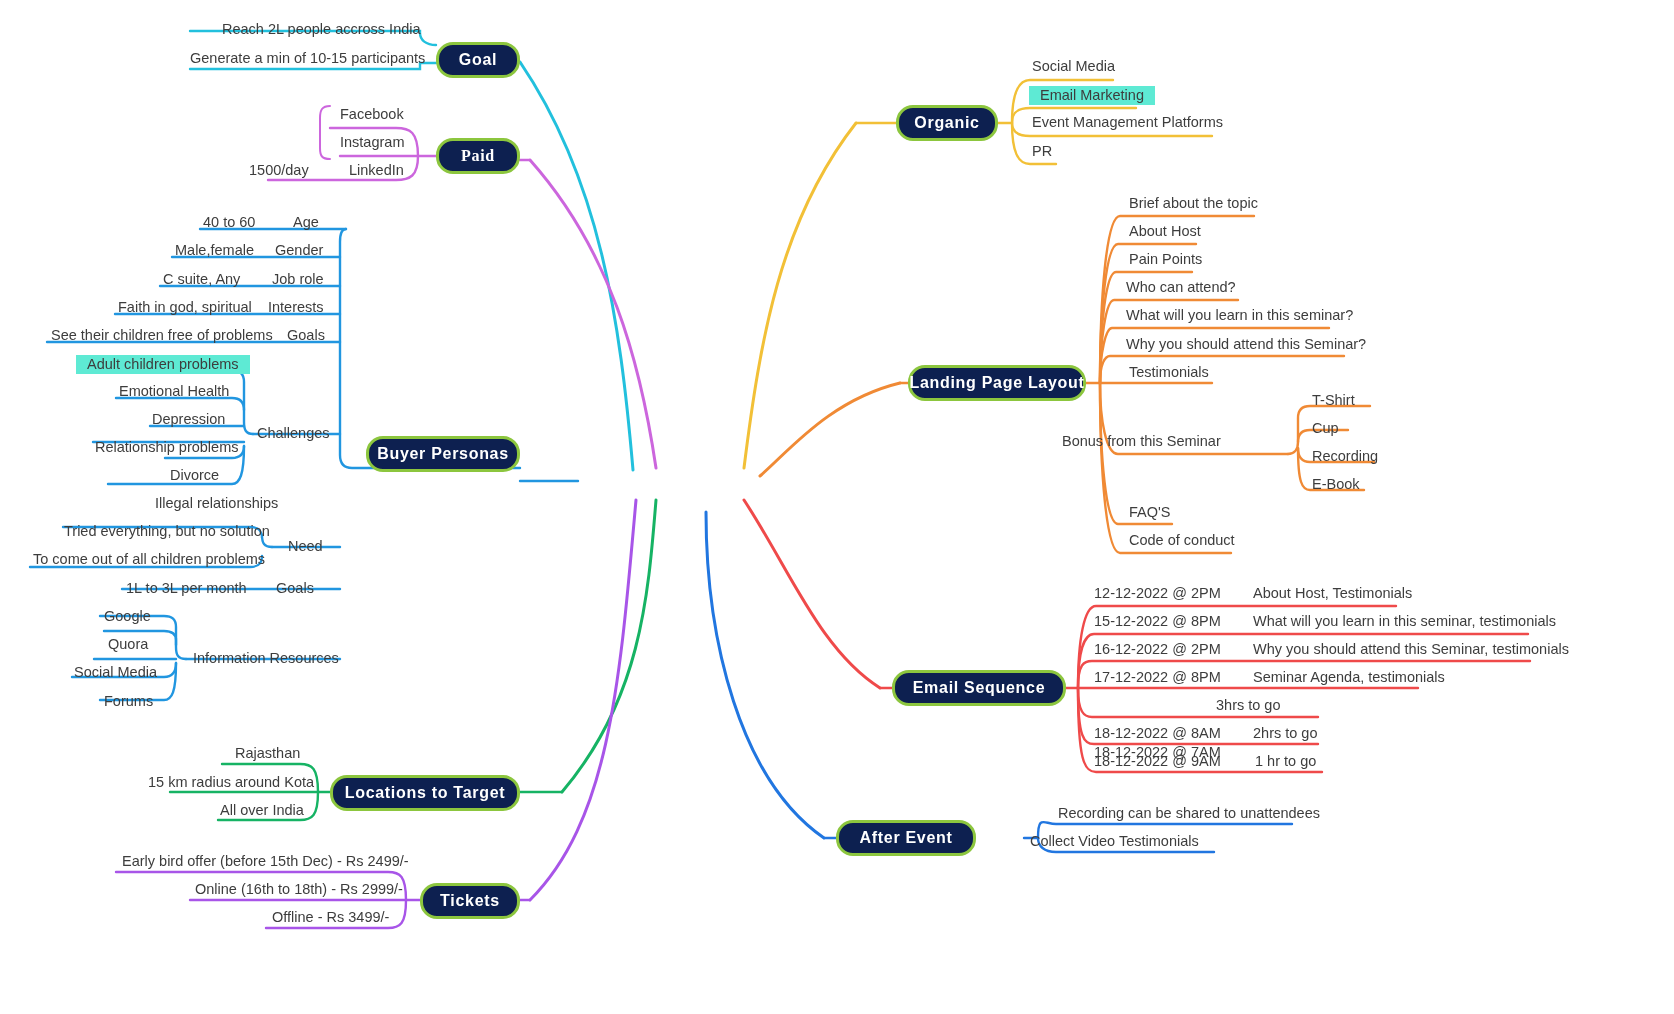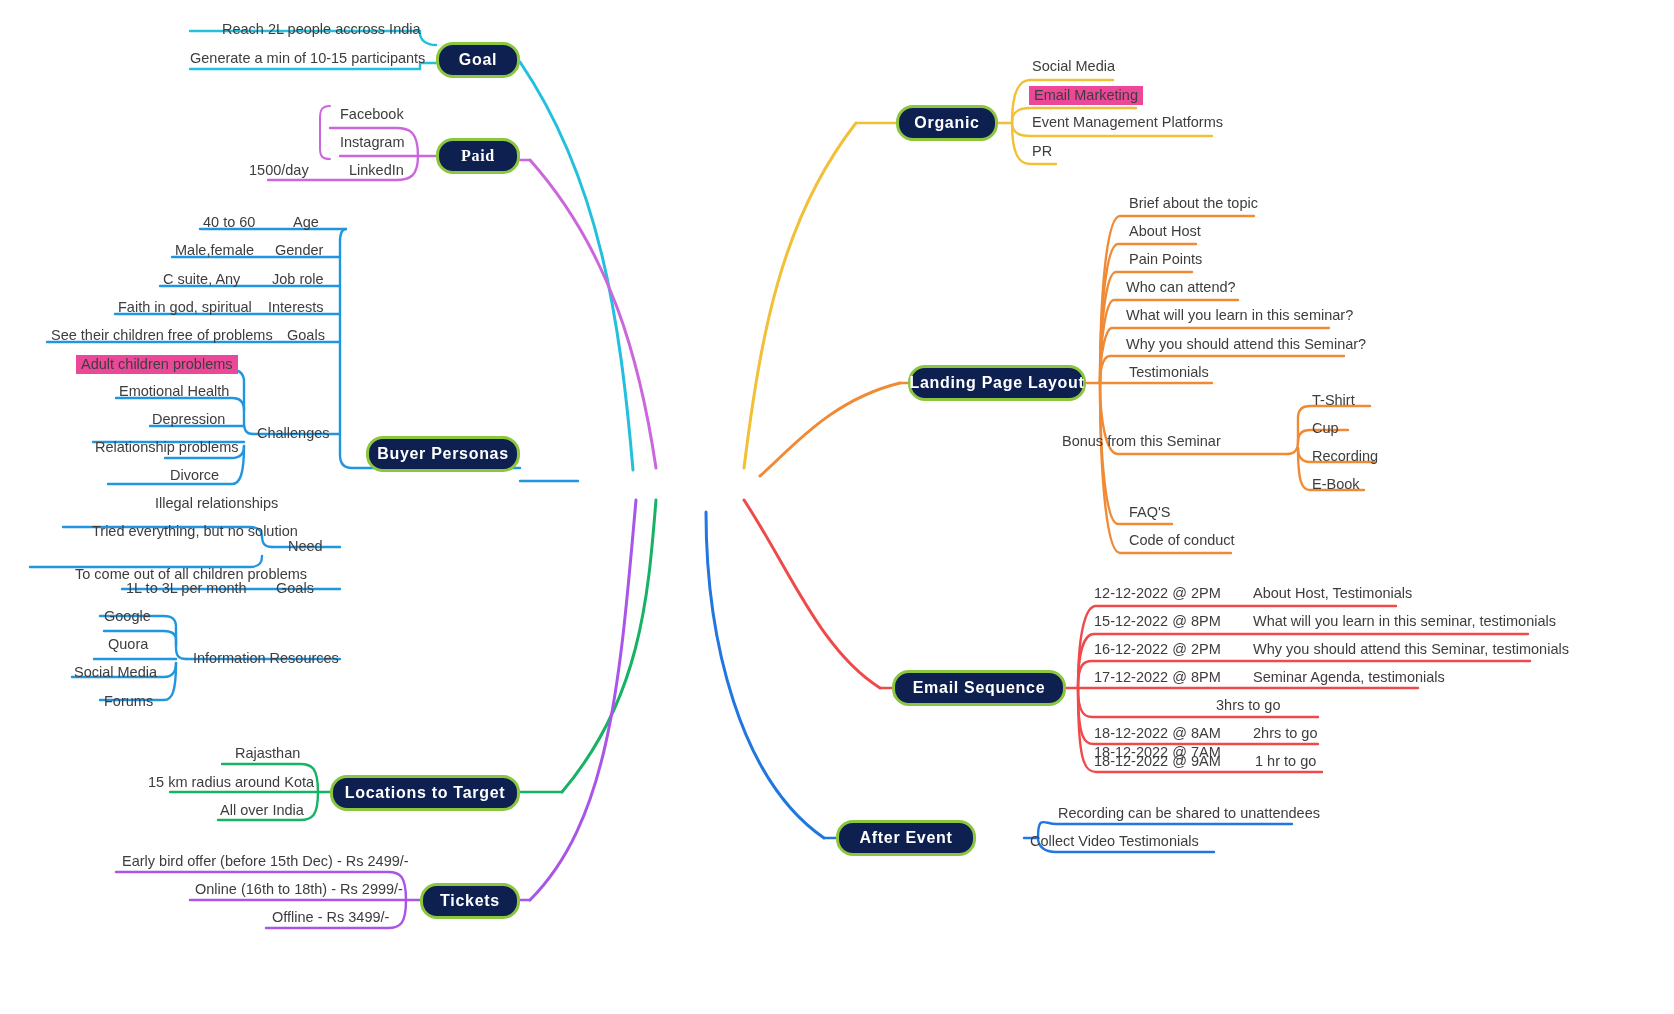--- a/index.html
+++ b/index.html
@@ -25,21 +25,21 @@
     color:#ffffff;font-weight:bold;letter-spacing:1.1px;
     display:flex;align-items:center;justify-content:center;
     font-size:22px;white-space:nowrap;
   }
 
   
   .leaf{
     position:absolute;white-space:nowrap;font-size:14.5px;color:#3d3d3d;
     line-height:1.15;
   }
-  .leaf.hl{background:#ec4899;padding:1px 5px;}
+  .leaf.hl{background:#5eead4;padding:1px 11px;}
 </style>
 </head>
 <body>
 
 <div id="canvas">
 
   <svg class="wires" viewBox="0 0 1674 1014">
     <g fill="none" stroke-width="2.4" stroke-linecap="round">
 
       <g stroke="#22c0dd">
@@ -213,22 +213,22 @@
   <div class="leaf" style="left:118px;top:299px;">Faith in god, spiritual</div>
   <div class="leaf" style="left:51px;top:327px;">See their children free of problems</div>
 
   <div class="leaf hl" style="left:76px;top:355px;">Adult children problems</div>
   <div class="leaf" style="left:119px;top:383px;">Emotional Health</div>
   <div class="leaf" style="left:152px;top:411px;">Depression</div>
   <div class="leaf" style="left:95px;top:439px;">Relationship problems</div>
   <div class="leaf" style="left:170px;top:467px;">Divorce</div>
   <div class="leaf" style="left:110px;top:495px;margin-left:45px;">Illegal relationships</div>
 
-  <div class="leaf" style="left:64px;top:523px;margin-left:28px;">Tried everything, but no solution</div>
-  <div class="leaf" style="left:33px;top:566px;margin-left:42px;">To come out of all children problems</div>
+  <div class="leaf" style="left:64px;top:523px;">Tried everything, but no solution</div>
+  <div class="leaf" style="left:33px;top:551px;">To come out of all children problems</div>
 
   <div class="leaf" style="left:126px;top:580px;">1L to 3L per month</div>
 
   <div class="leaf" style="left:104px;top:608px;">Google</div>
   <div class="leaf" style="left:108px;top:636px;">Quora</div>
   <div class="leaf" style="left:74px;top:664px;">Social Media</div>
   <div class="leaf" style="left:104px;top:693px;">Forums</div>
 
   <div class="leaf" style="left:235px;top:745px;">Rajasthan</div>
   <div class="leaf" style="left:148px;top:774px;">15 km radius around Kota</div>

